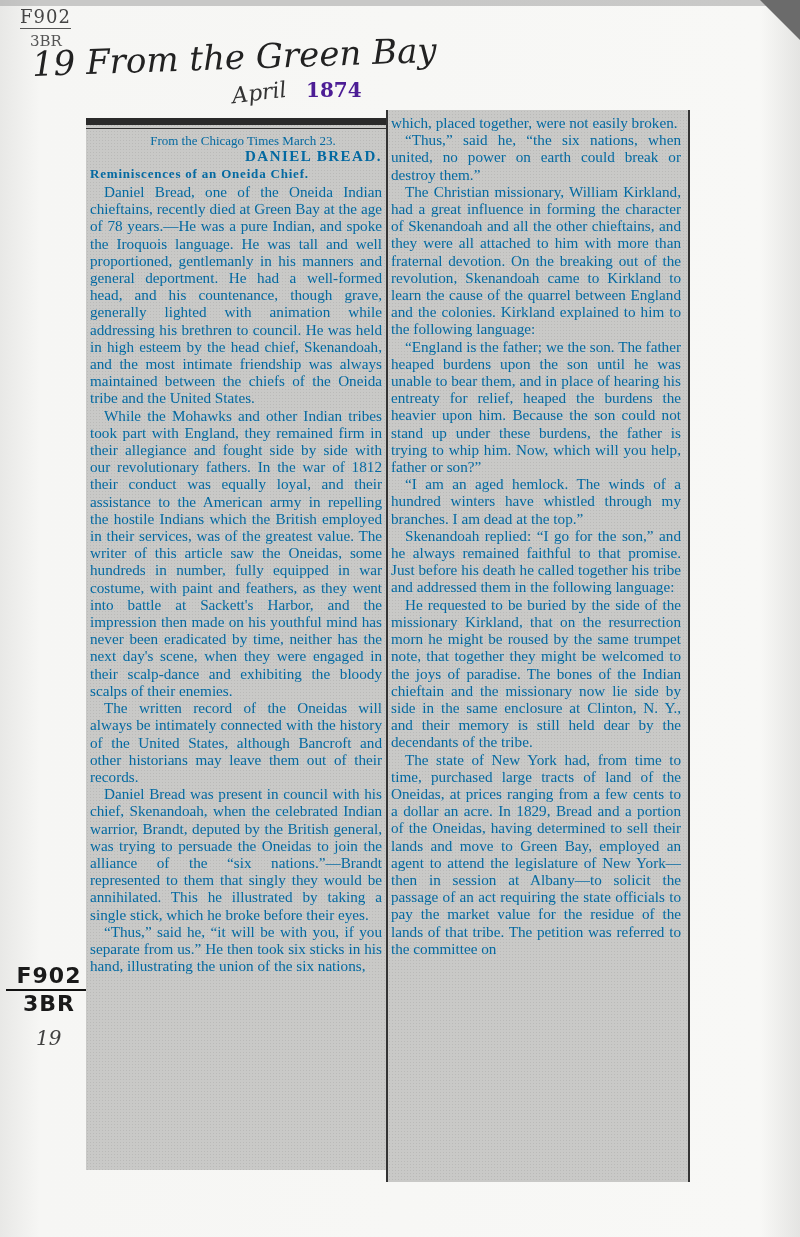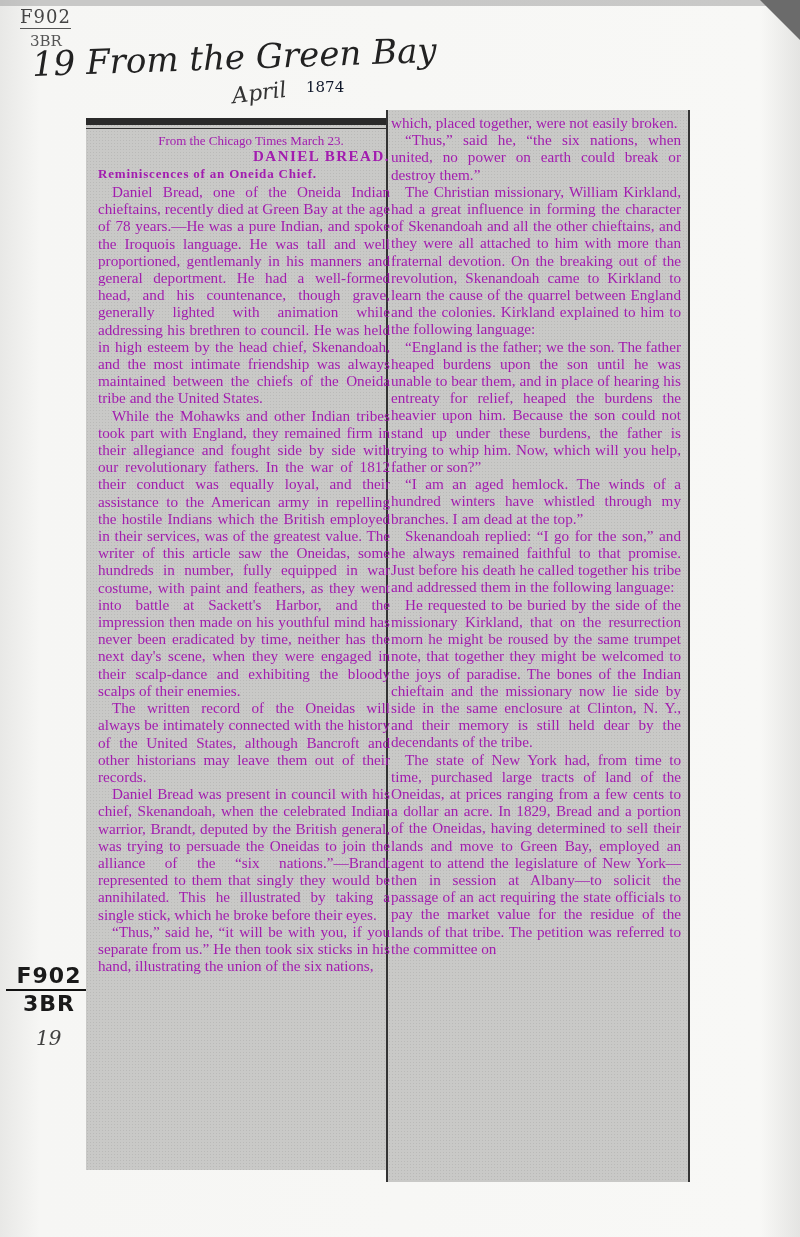--- a/index.html
+++ b/index.html
@@ -10,42 +10,42 @@
   .corner-fold { position:absolute; right:0; top:0; width:0; height:0;
     border-top:40px solid #6b6b6b; border-left:40px solid transparent; }
   .top-band { position:absolute; left:0; top:0; width:800px; height:6px; background:#9a9a9a; opacity:0.5; }
 
   .hand { position:absolute; font-family:"DejaVu Serif", serif; font-style:italic; color:#222; }
   .hand-f902 { left:20px; top:6px; font-size:18px; font-style:normal; letter-spacing:1px; color:#444;
     border-bottom:1px solid #555; padding-bottom:1px; }
   .hand-3br { left:30px; top:32px; font-size:15px; font-style:normal; color:#555; }
   .hand-title { left:32px; top:44px; font-size:34px; transform:rotate(-2deg); transform-origin:left; }
   .hand-date { left:232px; top:80px; font-size:22px; transform:rotate(-7deg); color:#333; }
-  .hand-year { left:306px; top:78px; font-size:15px; color:#0f172a; font-style:normal; }
+  .hand-year { left:306px; top:78px; font-size:20px; color:#4c1d95; font-style:normal;font-weight:bold; }
 
   .stamp { position:absolute; left:6px; top:963px; width:86px; text-align:center; font-family:"DejaVu Sans", sans-serif; }
   .stamp-top { font-size:22px; font-weight:bold; border-bottom:2px solid #111; padding-bottom:1px; letter-spacing:1px; }
   .stamp-bottom { font-size:22px; font-weight:bold; letter-spacing:1px; }
   .stamp-num { position:absolute; left:36px; top:1026px; font-size:20px; font-style:italic; font-family:"DejaVu Serif", serif; color:#404040; }
 
   .clip { position:absolute; background:#c9c9c7; }
   .clip-left { left:86px; top:118px; width:300px; height:1052px; }
   .clip-right { left:386px; top:110px; width:300px; height:1072px; }
   .clip::before { content:""; position:absolute; inset:0;
     background-image:radial-gradient(#b3b3b1 0.7px, transparent 0.8px);
     background-size:3px 3px; opacity:0.7; }
   .clip-left { border-right:2px solid #333; }
   .clip-right { border-left:2px solid #333; border-right:2px solid #333; }
 
   .rule { position:absolute; left:86px; top:118px; width:300px; height:7px; background:#2a2a2a; }
   .rule-thin { position:absolute; left:86px; top:128px; width:300px; height:1px; background:#333; }
 
   .col { position:absolute; font-family:"Liberation Serif", serif; font-size:15.2px; line-height:17.2px;
-    text-align:justify; color:#a21caf; }
-  .col-left { left:98px; top:133px; width:292px; }
+    text-align:justify; color:#0369a1; }
+  .col-left { left:90px; top:133px; width:292px; }
   .col-right { left:391px; top:114px; width:290px; }
   .col p { margin:0; text-indent:14px; }
   .col p.noindent { text-indent:0; }
   .dateline { text-align:center; font-size:13px; line-height:15px; margin:0; }
   .headline { text-align:right; font-weight:bold; font-size:15px; letter-spacing:1.5px; line-height:17px; margin:0; }
   .subhead { font-weight:bold; font-size:13px; letter-spacing:0.8px; line-height:18px; margin:0; }
 </style>
 </head>
 <body>
 

